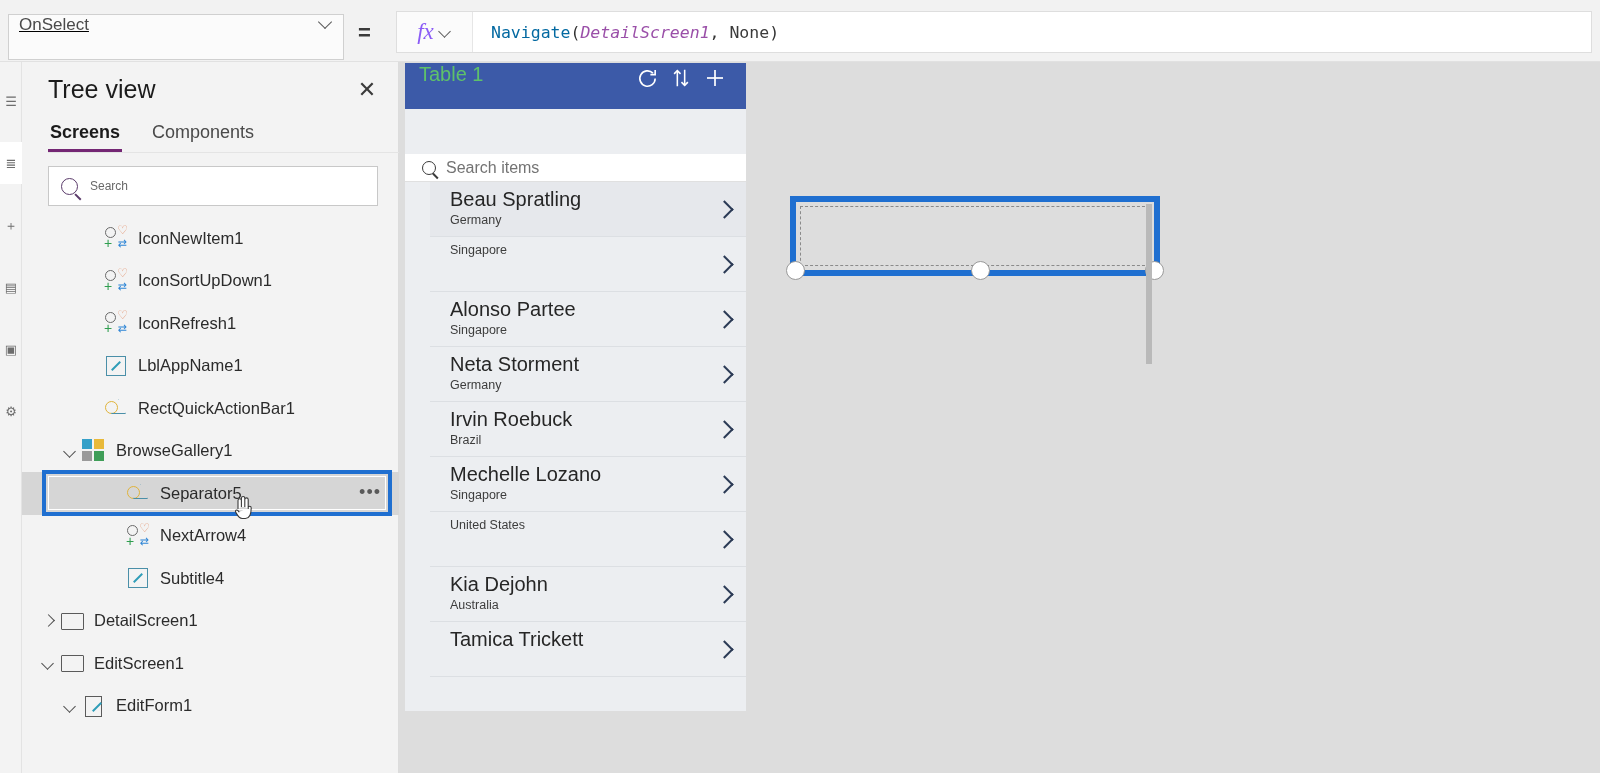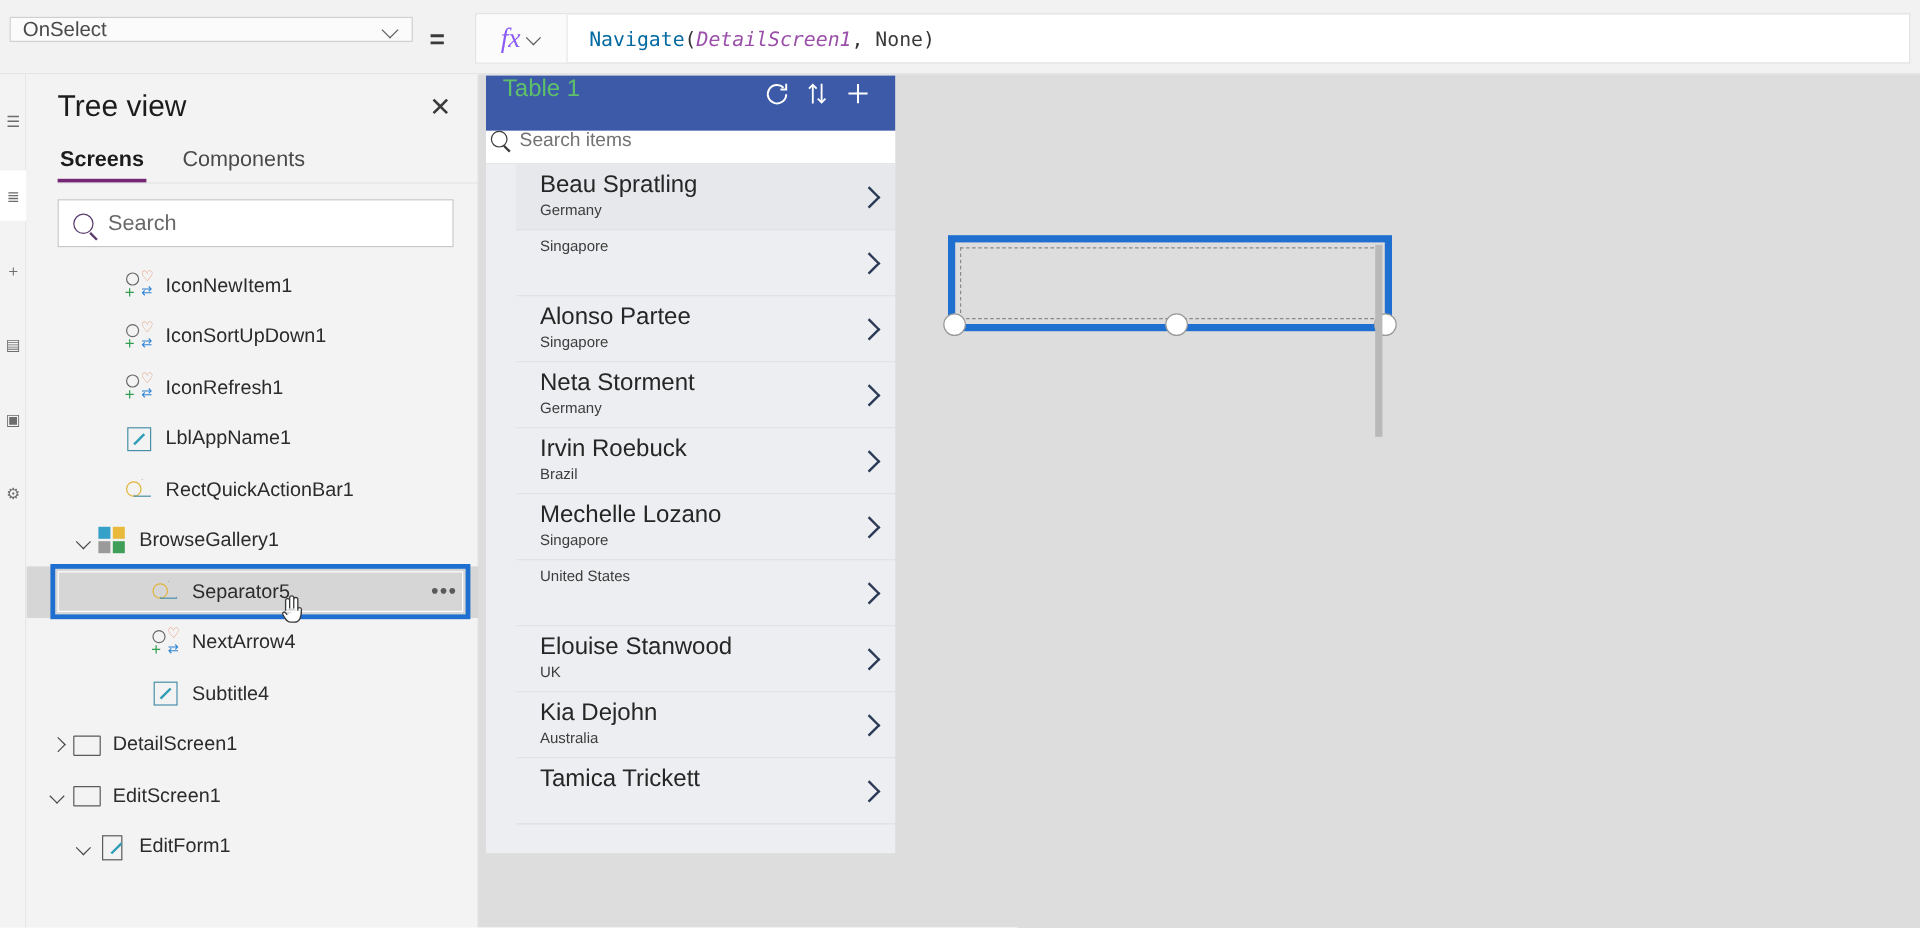--- a/index.html
+++ b/index.html
@@ -12,23 +12,23 @@
 
   #app { position: relative; width: 1600px; height: 773px; }
 
   
   .topbar {
     position: absolute; left: 0; top: 0; width: 1600px; height: 62px;
     background: #f2f2f2; border-bottom: 1px solid #e1e1e1;
     display: flex; align-items: center;
   }
   .prop-select {
-    position: absolute; left: 8px; top: 14px; width: 336px; height: 21px;
+    position: absolute; left: 8px; top: 14px; width: 336px; height: 46px;
     background: #fbfbfb; border: 1px solid #d0d0d0;
-    display: flex; align-items: center; padding: 0 10px;
+    display: flex; padding: 0 10px; text-decoration: underline;
   }
   .prop-select .label { font-size: 17px; color: #4a4a4a; flex: 1; }
   .chev { width: 14px; height: 14px; position: relative; }
   .chev::before {
     content:""; position:absolute; left:1px; top:2px; width:9px; height:9px;
     border-right: 1.6px solid #5a5a5a; border-bottom: 1.6px solid #5a5a5a;
     transform: rotate(45deg);
   }
   .equals {
     position: absolute; left: 358px; top: 20px;
@@ -106,21 +106,21 @@
     display: flex; align-items: center; padding: 0 12px; gap: 12px;
   }
   .mag {
     width: 17px; height: 17px; border: 1.8px solid #5a3a6a; border-radius: 50%;
     position: relative; flex: none;
   }
   .mag::after {
     content:""; position:absolute; right:-5px; bottom:-4px; width:8px; height:1.8px;
     background: #5a3a6a; transform: rotate(45deg);
   }
-  .tv-search .ph { font-size: 18px; color: #686868; }
+  .tv-search .ph { font-size: 12px; color: #686868; }
 
   .tree {
     position: absolute; left: 0; top: 155px; width: 377px; height: 556px;
     overflow: hidden;
   }
   .trow {
     position: relative; height: 42.5px; display: flex; align-items: center;
     font-size: 16.5px; color: #2b2b2b;
   }
   .trow .twist {
@@ -225,22 +225,22 @@
     position:absolute; left:405px; top:63px; width:341px; height:648px;
     background:#eceef1;
   }
   .phone-header {
     height:46px; background:#3c5aa8; display:flex; align-items:flex-start;
     padding:0 14px; gap:0;
   }
   .phone-title { font-size:20px; color:#5ec16a; flex:1; }
   .hicon { width:34px; height:30px; display:flex; align-items:center; justify-content:center; color:#ffffff; }
   .search-row {
-    height:28px; background:#ffffff; display:flex; 
-    padding:0 4px; gap:10px; border-bottom:1px solid #e0e0e0;
+    height:28px; background:#ffffff; display:flex; align-items:center;
+    padding:0 17px; gap:10px; border-bottom:1px solid #e0e0e0;margin-top:45px;
   }
   .mag-w { width:14px; height:14px; border:1.7px solid #3a3a3a; border-radius:50%; position:relative; flex:none; }
   .mag-w::after { content:""; position:absolute; right:-4px; bottom:-3px; width:7px; height:1.7px; background:#3a3a3a; transform:rotate(45deg); }
   .search-row .ph { font-size:16px; color:#737373; }
 
   .glist { position:relative; }
   .gitem {
     height:55px; background:#eceef1; border-bottom:1px solid #dcdfe3;
     position:relative; padding:5px 14px 0 20px;margin-left:25px;
   }
@@ -477,25 +477,20 @@
         <div class="gitem">
           <div class="gname">Mechelle Lozano</div>
           <div class="gsub">Singapore</div>
           <span class="garrow"></span>
         </div>
         <div class="gitem">
           <div class="gsub">United States</div>
           <span class="garrow"></span>
         </div>
         <div class="gitem">
-          <div class="gname">Elouise Stanwood</div>
-          <div class="gsub">UK</div>
-          <span class="garrow"></span>
-        </div>
-        <div class="gitem">
           <div class="gname">Kia Dejohn</div>
           <div class="gsub">Australia</div>
           <span class="garrow"></span>
         </div>
         <div class="gitem">
           <div class="gname">Tamica Trickett</div>
           <div class="gsub"></div>
           <span class="garrow"></span>
         </div>
       </div>

